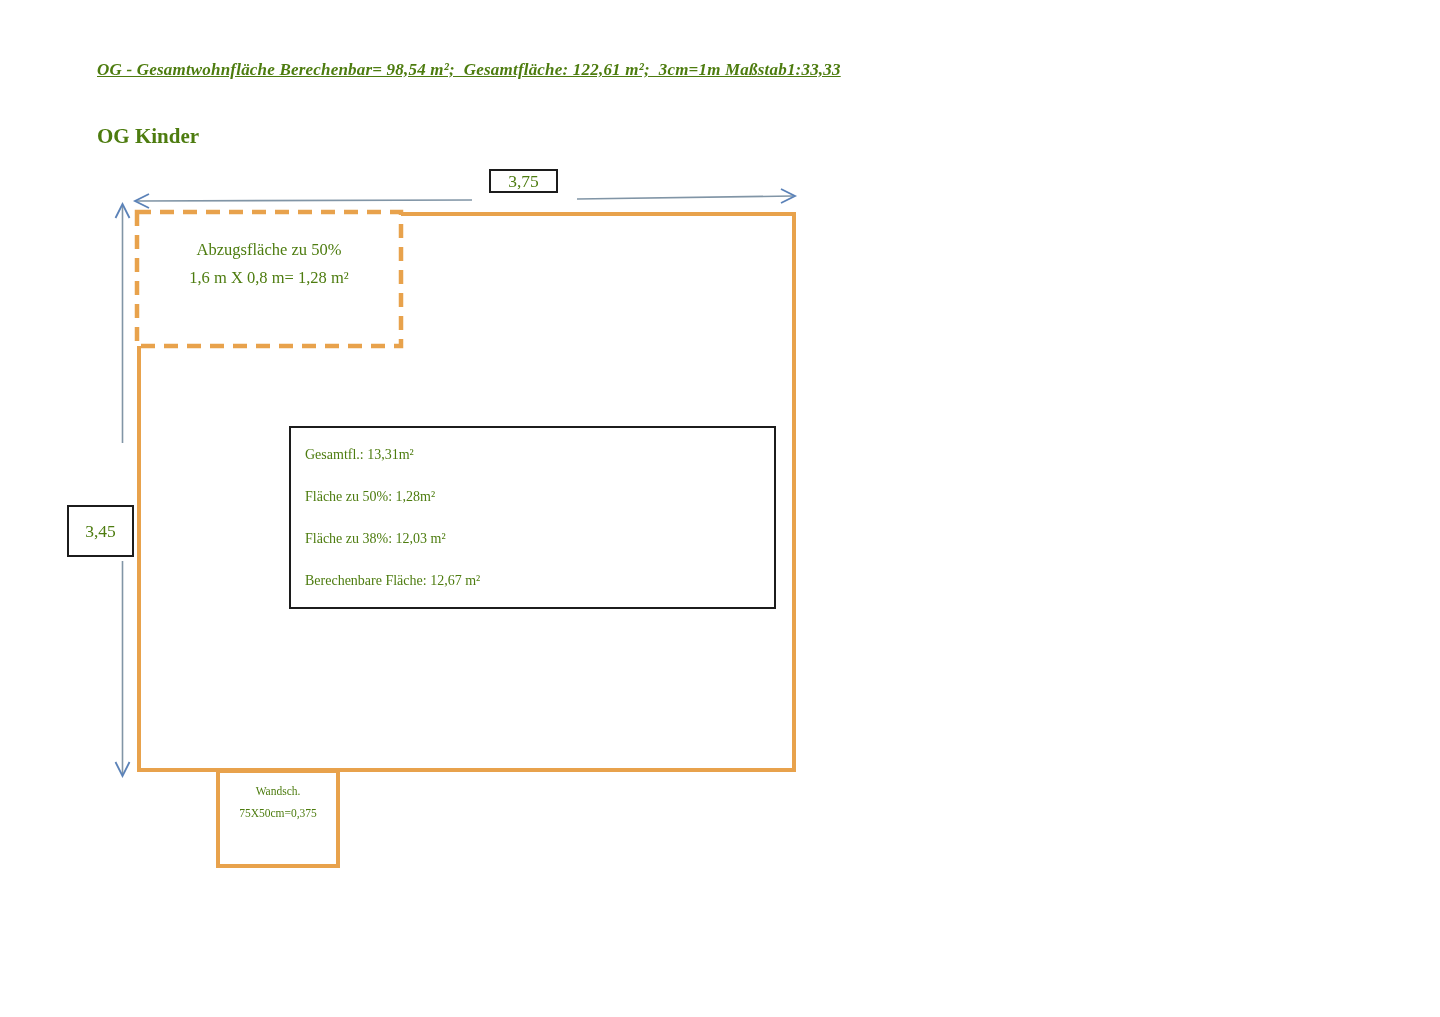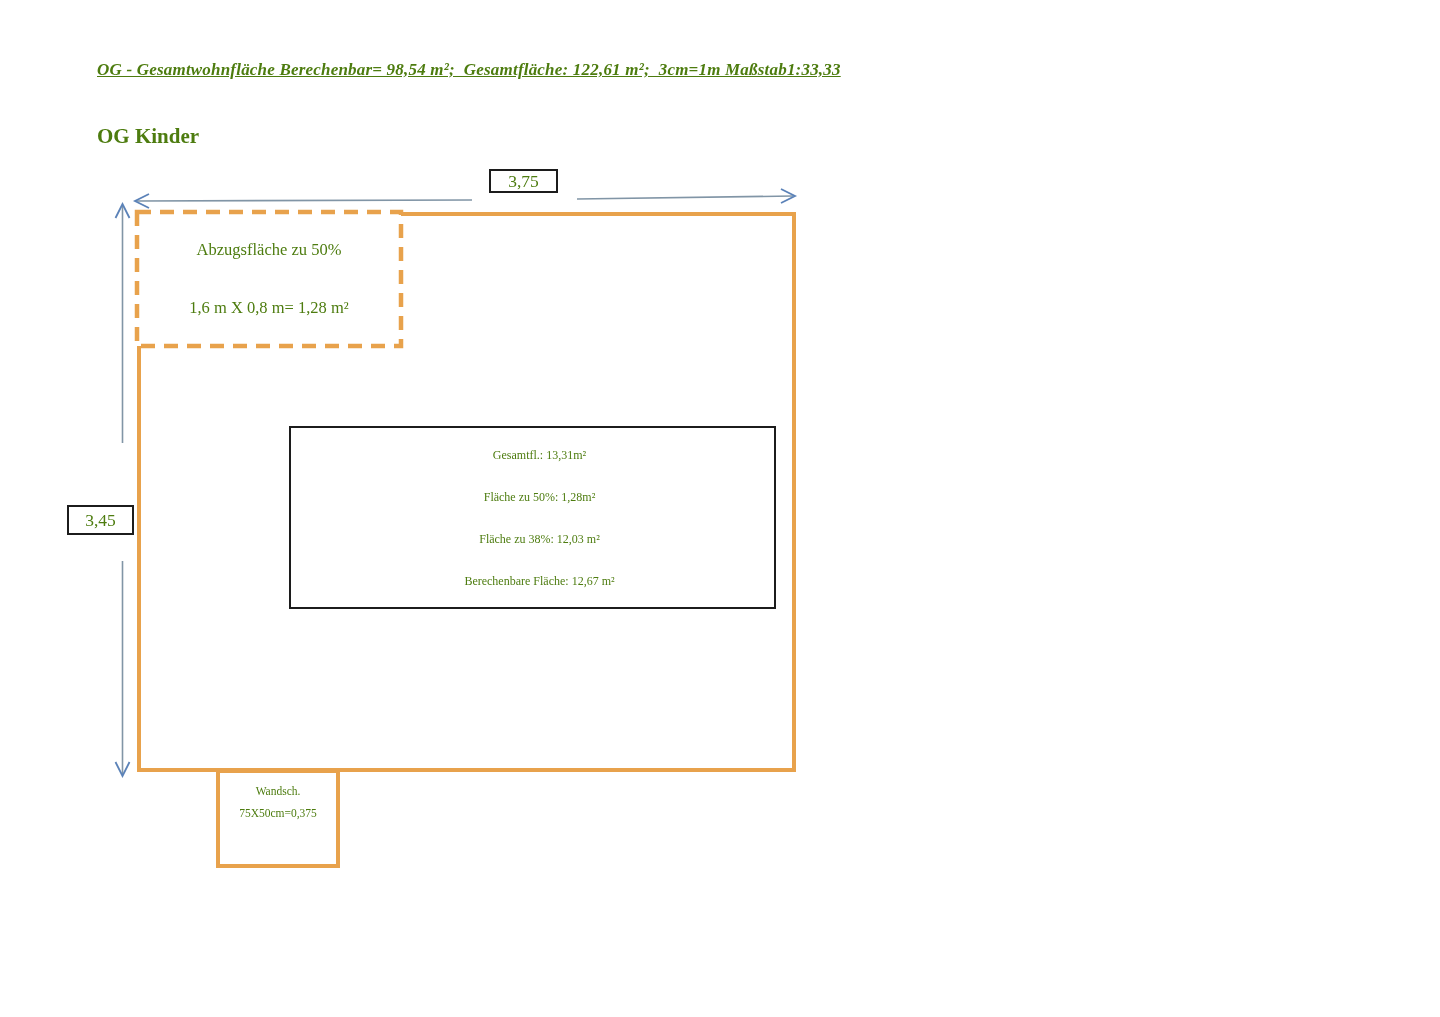--- a/index.html
+++ b/index.html
@@ -57,38 +57,37 @@
   .dashed-box svg { position: absolute; left: 0; top: 0; }
   .dashed-box .dline {
     position: absolute;
     left: 0;
     width: 100%;
     text-align: center;
     font-size: 16.5px;
     line-height: 24px;
   }
   .dashed-box .dl1 { top: 32px; }
-  .dashed-box .dl2 { top: 90px; }
+  .dashed-box .dl2 { top: 60px; }
   .info-box {
     position: absolute;
     left: 289px;
     top: 426px;
     width: 487px;
     height: 183px;
     box-sizing: border-box;
     border: 2px solid #1c1c1c;
     background: #ffffff;
     padding: 6px 0 0 14px;
     z-index: 2;
   }
   .info-box .iline {
-    font-size: 12px;
+    font-size: 14px;
     line-height: 42px;
     white-space: pre;
-    text-align: center;
   }
   .wandsch-box {
     position: absolute;
     left: 216px;
     top: 769px;
     width: 124px;
     height: 99px;
     box-sizing: border-box;
     border: 4px solid var(--orange);
     background: #ffffff;
@@ -110,21 +109,21 @@
     border: 2px solid #1c1c1c;
     background: #ffffff;
     text-align: center;
     font-size: 17.5px;
     z-index: 4;
     display: flex;
     align-items: center;
     justify-content: center;
   }
   .dim-width  { left: 489px; top: 169px; width: 69px; height: 24px; }
-  .dim-height { left: 67px;  top: 505px; width: 67px; height: 30px; text-align: right; }
+  .dim-height { left: 67px;  top: 505px; width: 67px; height: 52px; text-align: right; }
 </style>
 </head>
 <body>
 
 <div class="page">
 
   <div class="title">OG - Gesamtwohnfläche Berechenbar= 98,54 m²;  Gesamtfläche: 122,61 m²;  3cm=1m Maßstab1:33,33</div>
 
   <div class="heading">OG Kinder</div>
 

